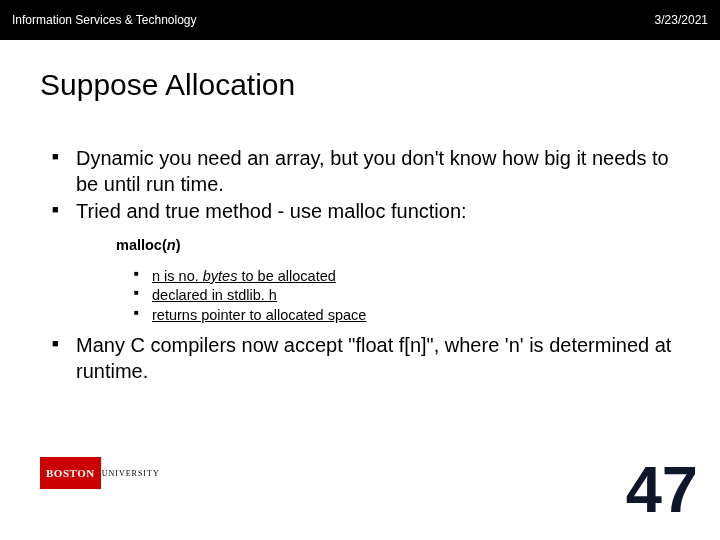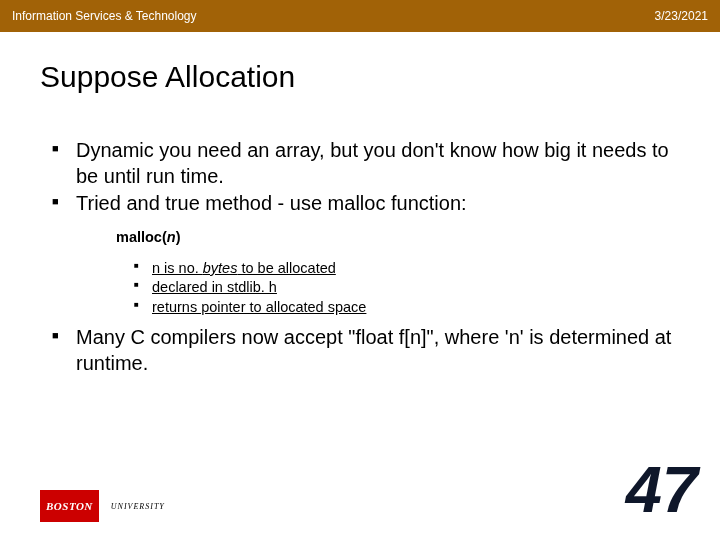--- a/index.html
+++ b/index.html
@@ -5,23 +5,23 @@
   * { margin: 0; padding: 0; box-sizing: border-box; }
   body {
     width: 720px;
     height: 540px;
     font-family: Arial, Helvetica, sans-serif;
     background: #fff;
     position: relative;
     overflow: hidden;
   }
   .header {
-    background: #a16207;
+    background: #000000;
     color: #fff;
-    height: 32px;
+    height: 40px;
     display: flex;
     justify-content: space-between;
     align-items: center;
     padding: 0 12px;
     font-size: 12px;
   }
   .title {
     font-size: 30px;
     font-weight: normal;
     padding: 28px 0 0 40px;
@@ -81,23 +81,21 @@
     color: #000;
   }
   .italic { font-style: italic; }
   .footer {
     position: absolute;
     bottom: 18px;
     left: 0;
     right: 0;
     display: flex;
     justify-content: space-between;
-    align-items: flex-end;
     padding: 0 22px 0 40px;
-    font-style: italic;
   }
   .logo {
     width: 102px;
     height: 32px;
     display: flex;
   }
   .logo-red {
     background: #c00;
     color: #fff;
     font-family: "Times New Roman", serif;
@@ -108,21 +106,21 @@
     align-items: center;
     justify-content: center;
     padding: 0 6px;
   }
   .logo-text {
     font-family: "Times New Roman", serif;
     font-size: 8px;
     letter-spacing: 1px;
     display: flex;
     align-items: center;
-    padding-left: 12px;
+    padding-left: 1px;
     color: #000;
   }
   .page-num {
     font-size: 65px;
     font-weight: bold;
     color: #0f172a;
     line-height: 1;
   }
 </style>
 </head>

